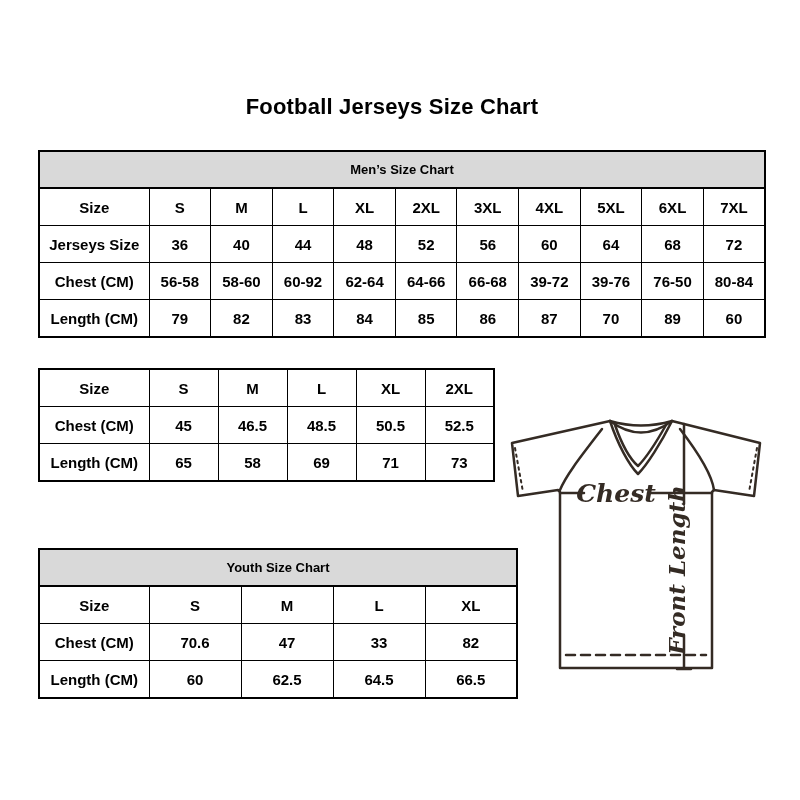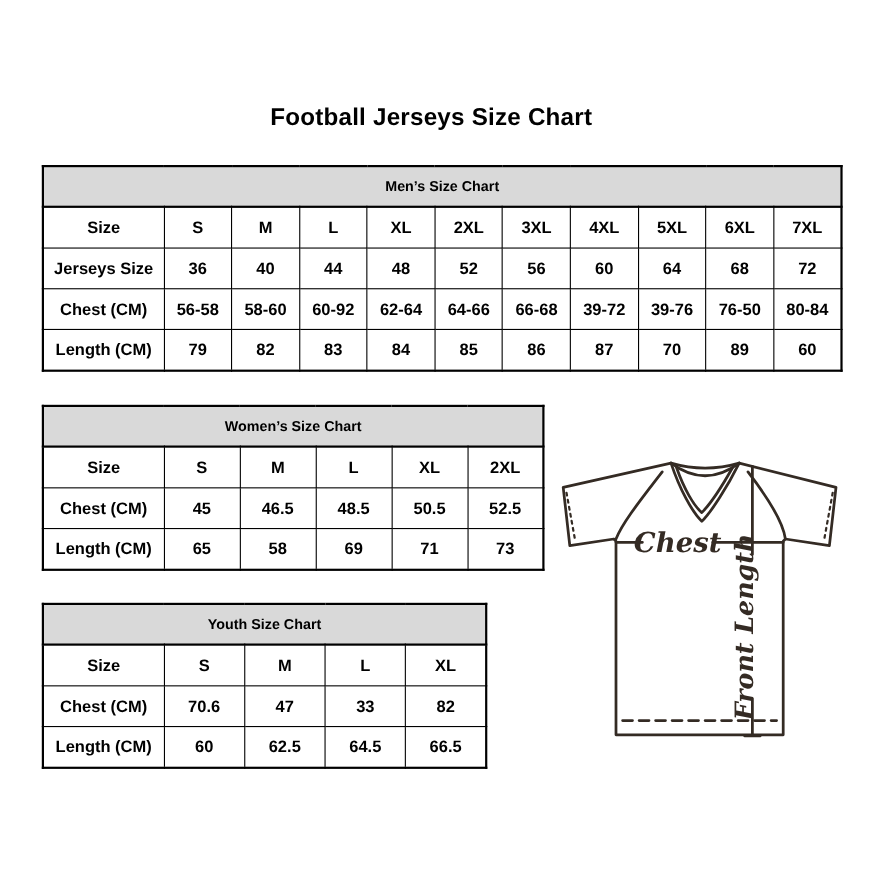--- a/index.html
+++ b/index.html
@@ -4,21 +4,21 @@
 <style>
   html,body{margin:0;padding:0}
   body{width:800px;height:800px;background:#fff;position:relative;overflow:hidden;
        font-family:"Liberation Sans",sans-serif;color:#000}
   .title{position:absolute;top:94px;left:0;width:784px;text-align:center;
          font-size:22px;font-weight:bold;letter-spacing:.2px}
   table{border-collapse:collapse;table-layout:fixed;position:absolute;
         background:#fff;border:2px solid #000}
   #mens-table{left:38px;top:150px;width:728px}
   #womens-table{left:38px;top:368px;width:457px}
-  #youth-table{left:38px;top:548px;width:405px}
+  #youth-table{left:38px;top:548px;width:480px}
   th,td{border:1.5px solid #000;text-align:center;vertical-align:middle;
         padding:0;font-weight:bold;color:#000}
   tr.hdr th{background:#d9d9d9;font-size:13px;height:35px;border:2px solid #000}
   td{font-size:15px;height:36px}
   .jersey{position:absolute;left:498px;top:403px;width:280px;height:290px}
   .jersey text{font-family:"DejaVu Serif","Liberation Serif",serif;
                font-style:italic;font-weight:bold;fill:#342b24}
 </style>
 </head>
 <body>
@@ -100,23 +100,20 @@
 <table id="womens-table">
     <colgroup>
       <col style="width: 110px;">
       <col>
       <col>
       <col>
       <col>
       <col>
     </colgroup>
     <tbody>
-      <tr class="hdr">
-        <th colspan="6">Women’s Size Chart</th>
-      </tr>
       <tr>
         <td>Size</td>
         <td>S</td>
         <td>M</td>
         <td>L</td>
         <td>XL</td>
         <td>2XL</td>
       </tr>
       <tr>
         <td>Chest (CM)</td>

